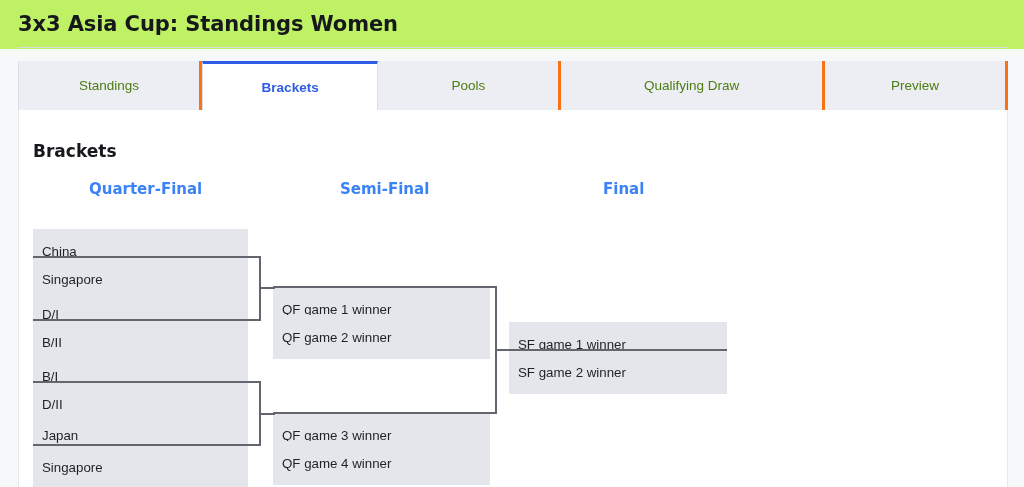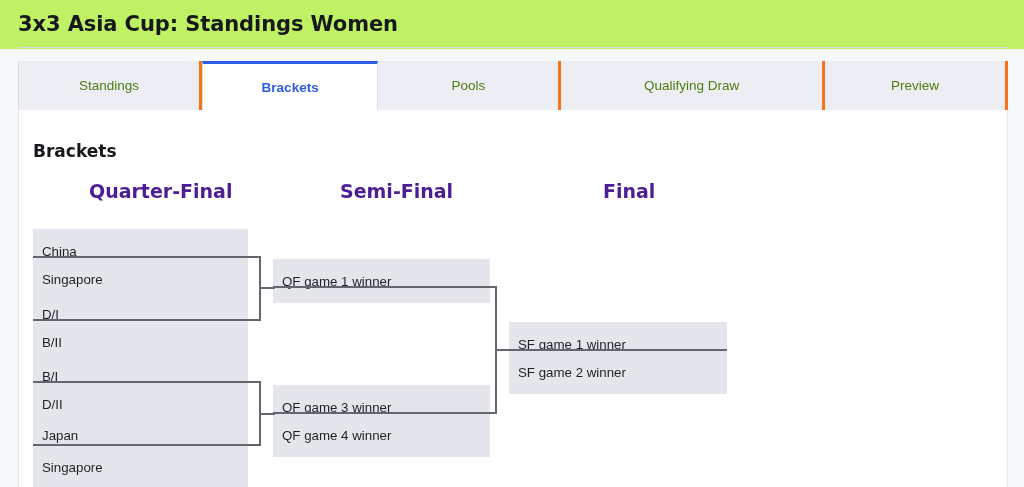--- a/index.html
+++ b/index.html
@@ -104,23 +104,23 @@
     font-size: 17px;
     font-weight: 700;
     color: #16181c;
     font-family: "DejaVu Sans", "Liberation Sans", sans-serif;
   }
 
   
   .round-head {
     position: absolute;
     top: 70px;
-    font-size: 19px;
-    font-weight: 700;
-    color: #4c1d95;
+    font-size: 15px;
+    font-weight: 700;
+    color: #3b82f6;
     font-family: "DejaVu Sans", "Liberation Sans", sans-serif;
     white-space: nowrap;
   }
   .round-head.qf    { left: 70px; }
   .round-head.sf    { left: 321px; }
   .round-head.final { left: 584px; }
 
   
   .bracket {
     position: absolute;
@@ -136,21 +136,21 @@
     display: flex;
     align-items: center;
     height: 44px;
     padding-left: 9px;
     font-size: 13.3px;
     color: #1f2124;
     white-space: nowrap;
     overflow: hidden;
   }
   .col-qf    { left: 14px;  width: 215px; }
-  .col-sf    { left: 254px; width: 217px; }
+  .col-sf    { left: 254px; width: 217px; margin-top: 28px; }
   .col-final { left: 490px; width: 218px; }
 
   
   .ln {
     position: absolute;
     background: #63666e;
   }
   .ln-h { height: 2px; }
   .ln-v { width: 2px; }
 </style>
@@ -196,20 +196,21 @@
     <div class="slot col-qf" style="top:182px">D/I</div>
     <div class="slot col-qf" style="top:210px">B/II</div>
 
     <div class="slot col-qf" style="top:244px">B/I</div>
     <div class="slot col-qf" style="top:272px">D/II</div>
 
     <div class="slot col-qf" style="top:303px">Japan</div>
     <div class="slot col-qf" style="top:335px">Singapore</div>
 
     <div class="slot col-sf" style="top:149px">QF game 1 winner</div>
+    <div class="slot col-sf" style="top:177px">QF game 2 winner</div>
 
     <div class="slot col-sf" style="top:275px">QF game 3 winner</div>
     <div class="slot col-sf" style="top:303px">QF game 4 winner</div>
 
     <div class="slot col-final" style="top:212px">SF game 1 winner</div>
     <div class="slot col-final" style="top:240px">SF game 2 winner</div>
 
     <div class="ln ln-h" style="left:14px; top:146px; width:228px;"></div>
     <div class="ln ln-h" style="left:14px; top:209px; width:228px;"></div>
     <div class="ln ln-v" style="left:240px; top:146px; height:65px;"></div>

